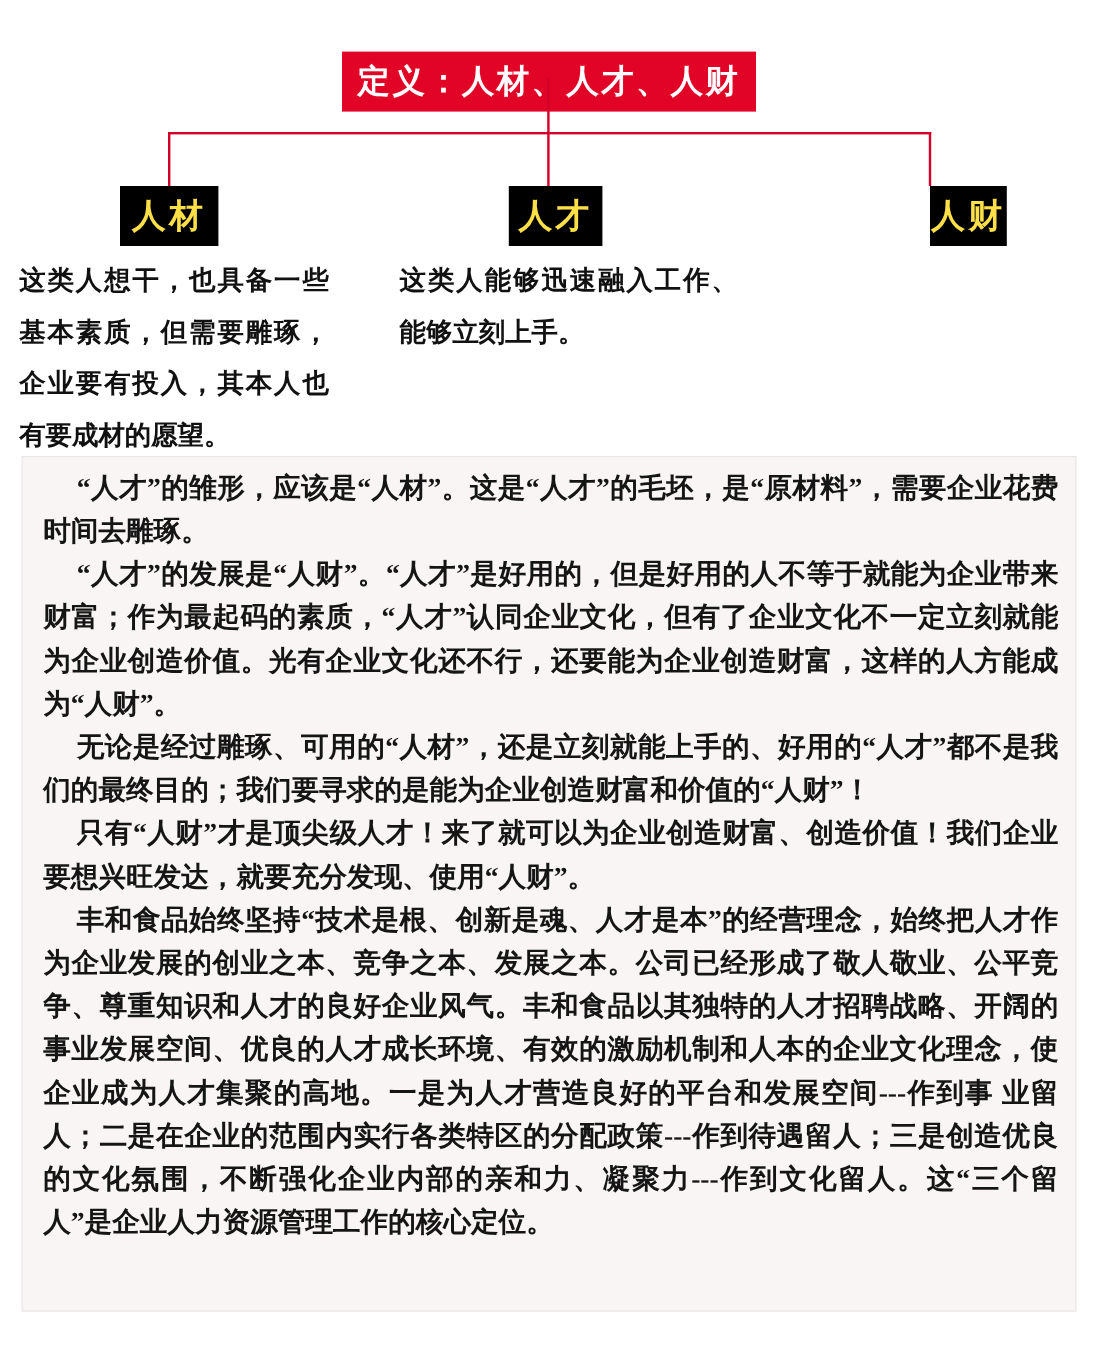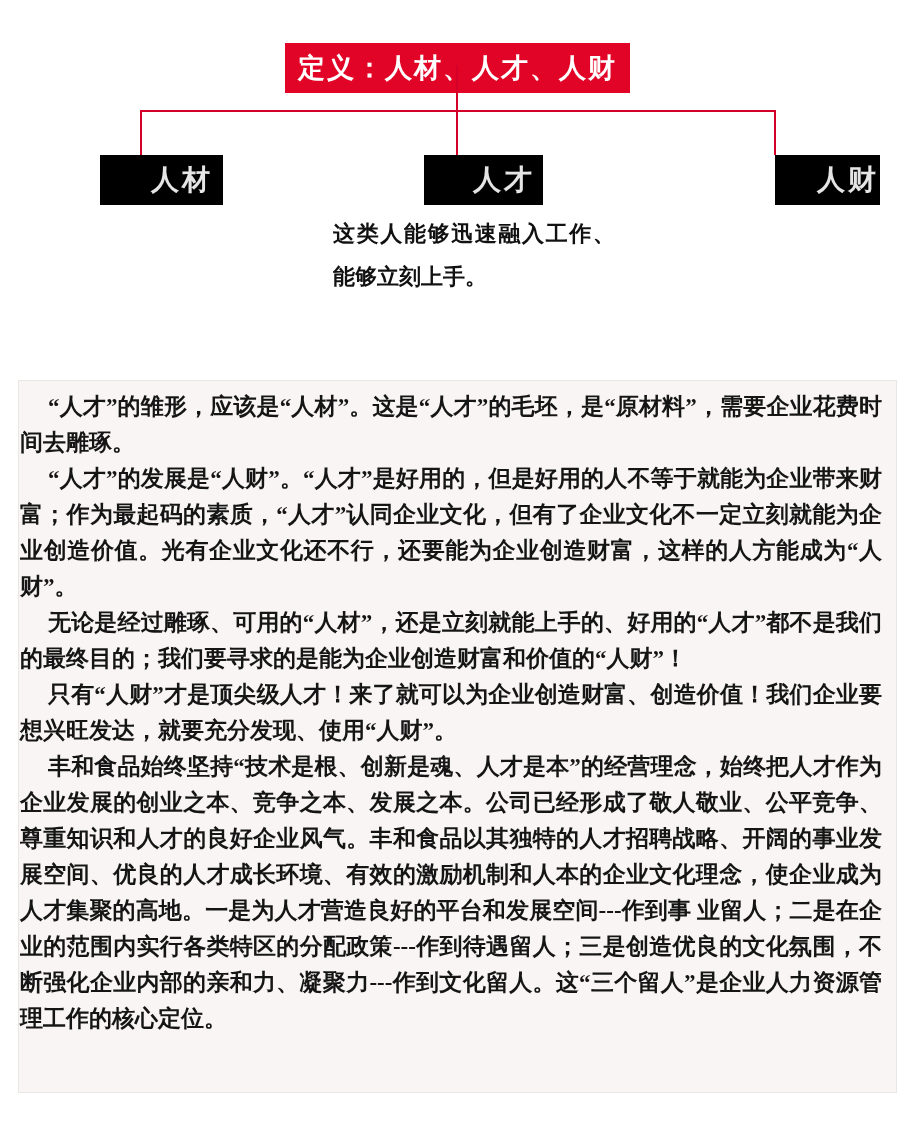--- a/index.html
+++ b/index.html
@@ -40,29 +40,28 @@
   .line-stem   { left: 456px; top: 65px;  width: 2px;   height: 46px; }
   .line-horiz  { left: 140px; top: 110px; width: 636px; height: 2px;  }
   .line-drop-l { left: 140px; top: 110px; width: 2px;   height: 45px; }
   .line-drop-m { left: 456px; top: 110px; width: 2px;   height: 45px; }
   .line-drop-r { left: 774px; top: 110px; width: 2px;   height: 45px; }
   .label-box {
     position: absolute;
     top: 155px;
     height: 50px;
     background: #000000;
-    color: #e5e5e5;
+    color: #fde047;
     font-size: 28px;
     font-weight: bold;
     letter-spacing: 3px;
     display: flex;
     align-items: center;
     justify-content: center;
     white-space: nowrap;
-    padding-left: 41px;
   }
   .label-box-1 { left: 100px; width: 82px; }
   .label-box-2 { left: 424px; width: 78px; }
   .label-box-3 { left: 775px; width: 64px; }
   .cat-desc {
     position: absolute;
     top: 212px;
     color: #111111;
     font-size: 22px;
     font-weight: bold;
@@ -73,21 +72,21 @@
   .cat-desc-2 { left: 333px; width: 282px; }
   .cat-desc-3 { left: 652px; width: 252px; }
   
   .main-panel {
     position: absolute;
     left: 18px; top: 380px;
     width: 879px; height: 713px;
     box-sizing: border-box;
     background: #f8f5f4;
     border: 1px solid #eae7e6;
-    padding: 8px 14px 16px 1px;
+    padding: 8px 14px 16px 17px;
     overflow: hidden;
   }
   .main-panel p {
     margin: 0;
     color: #151515;
     font-size: 23px;
     font-weight: bold;
     line-height: 36px;
     text-indent: 28px;
     text-align: justify;
@@ -105,20 +104,21 @@
     <div class="line line-horiz"></div>
     <div class="line line-drop-l"></div>
     <div class="line line-drop-m"></div>
     <div class="line line-drop-r"></div>
   </div>
 
   <div class="label-box label-box-1">人材</div>
   <div class="label-box label-box-2">人才</div>
   <div class="label-box label-box-3">人财</div>
 
+  <div class="cat-desc cat-desc-1">这类人想干，也具备一些基本素质，但需要雕琢，企业要有投入，其本人也有要成材的愿望。</div>
   <div class="cat-desc cat-desc-2">这类人能够迅速融入工作、能够立刻上手。</div>
 
   <div class="main-panel">
     <p>“人才”的雏形，应该是“人材”。这是“人才”的毛坯，是“原材料”，需要企业花费时间去雕琢。</p>
     <p>“人才”的发展是“人财”。“人才”是好用的，但是好用的人不等于就能为企业带来财富；作为最起码的素质，“人才”认同企业文化，但有了企业文化不一定立刻就能为企业创造价值。光有企业文化还不行，还要能为企业创造财富，这样的人方能成为“人财”。</p>
     <p>无论是经过雕琢、可用的“人材”，还是立刻就能上手的、好用的“人才”都不是我们的最终目的；我们要寻求的是能为企业创造财富和价值的“人财”！</p>
     <p>只有“人财”才是顶尖级人才！来了就可以为企业创造财富、创造价值！我们企业要想兴旺发达，就要充分发现、使用“人财”。</p>
     <p>丰和食品始终坚持“技术是根、创新是魂、人才是本”的经营理念，始终把人才作为企业发展的创业之本、竞争之本、发展之本。公司已经形成了敬人敬业、公平竞争、尊重知识和人才的良好企业风气。丰和食品以其独特的人才招聘战略、开阔的事业发展空间、优良的人才成长环境、有效的激励机制和人本的企业文化理念，使企业成为人才集聚的高地。一是为人才营造良好的平台和发展空间---作到事 业留人；二是在企业的范围内实行各类特区的分配政策---作到待遇留人；三是创造优良的文化氛围，不断强化企业内部的亲和力、凝聚力---作到文化留人。这“三个留人”是企业人力资源管理工作的核心定位。</p>
   </div>
 

